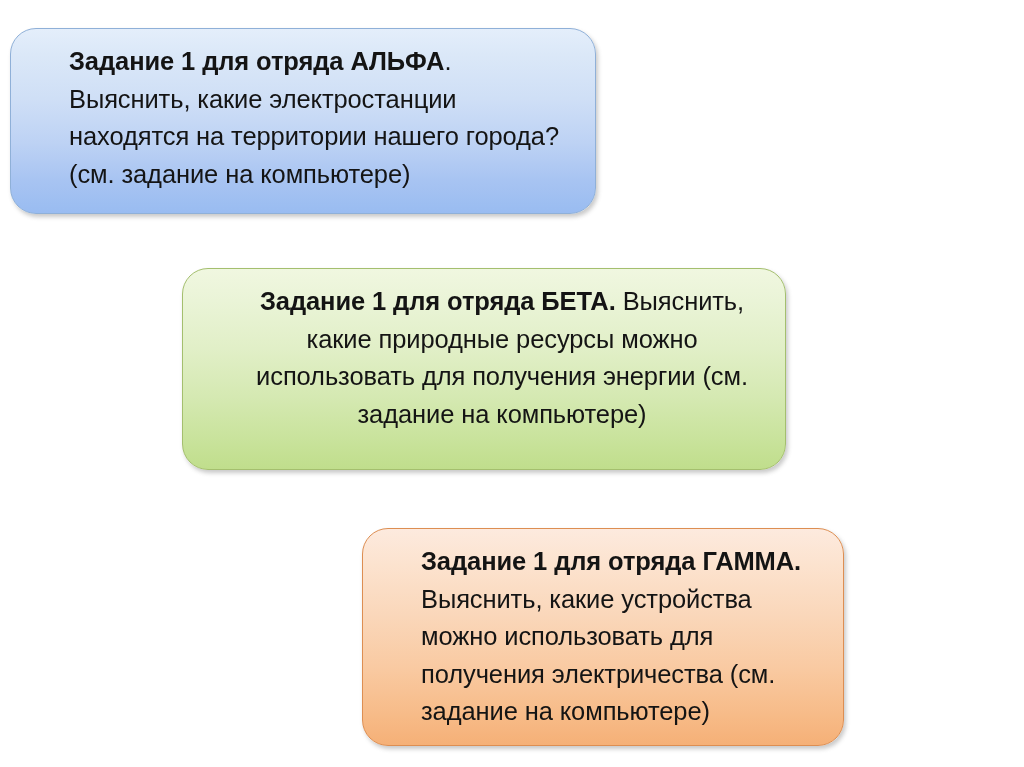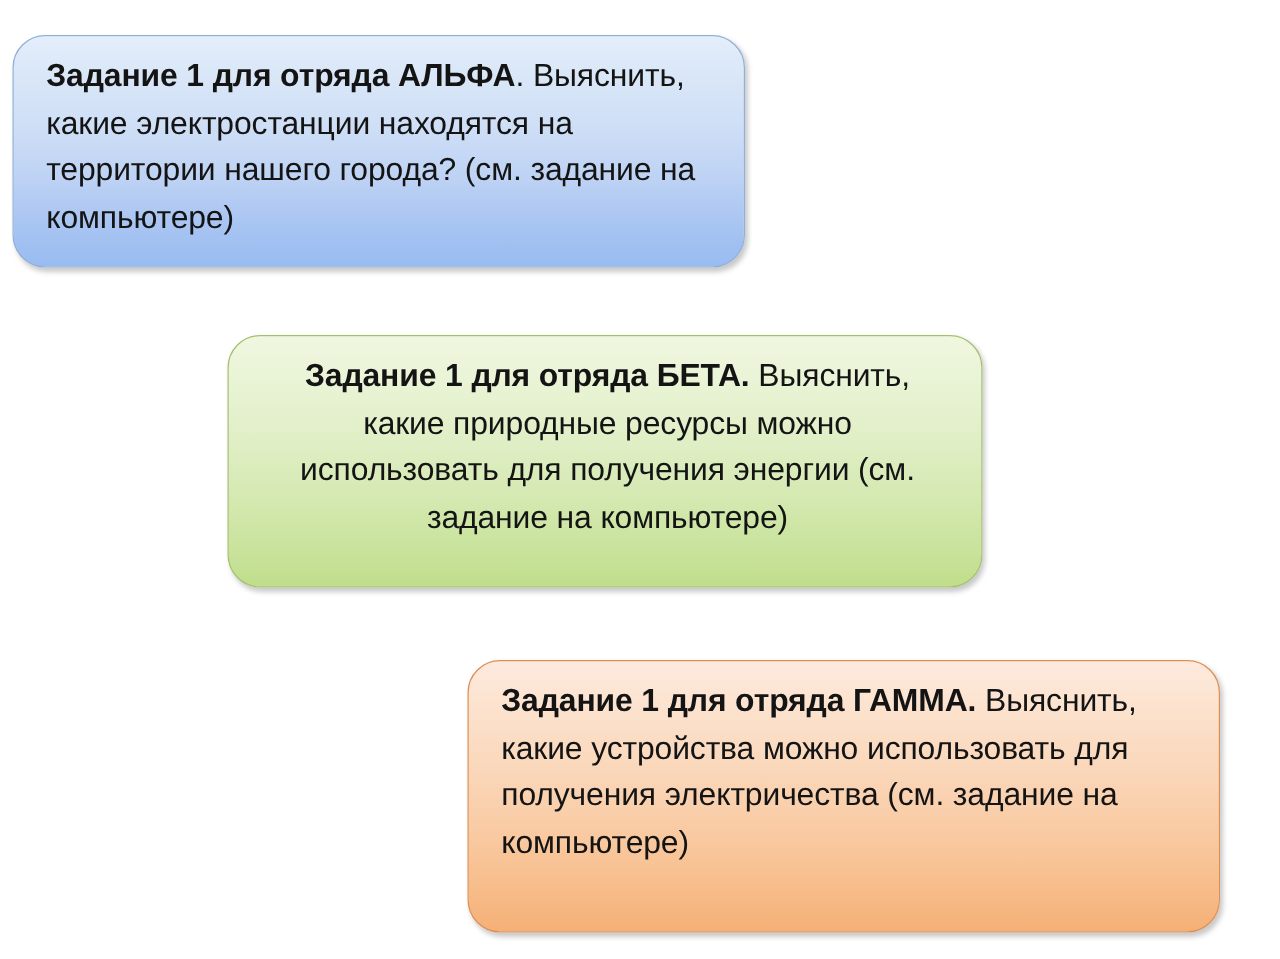--- a/index.html
+++ b/index.html
@@ -33,20 +33,21 @@
     font-size: 25.5px;
     line-height: 37.5px;
     color: #141414;
     letter-spacing: -0.1px;
     box-shadow: 2px 3px 4px rgba(90, 90, 90, 0.33);
     -webkit-font-smoothing: antialiased;
   }
 
   .callout .body {
     display: block;
+    margin-left: 32px;
   }
 
   .callout .lead {
     font-weight: bold;
   }
 
   
   #callout-alpha {
     left: 10px;
     top: 28px;
@@ -74,23 +75,23 @@
                 #eaf4d7 16%,
                 #e1efc7 40%,
                 #d5e9b2 64%,
                 #c9e39c 85%,
                 #c0de8c 100%);
     text-align: center;
   }
 
   
   #callout-gamma {
-    left: 374px;
+    left: 362px;
     top: 528px;
-    width: 602px;
+    width: 482px;
     height: 218px;
     border-color: #dd8e52;
     background: linear-gradient(to bottom,
                 #fdeade 0%,
                 #fce3cf 16%,
                 #fad7ba 40%,
                 #f9caa2 64%,
                 #f7bb88 86%,
                 #f5b077 100%);
   }

